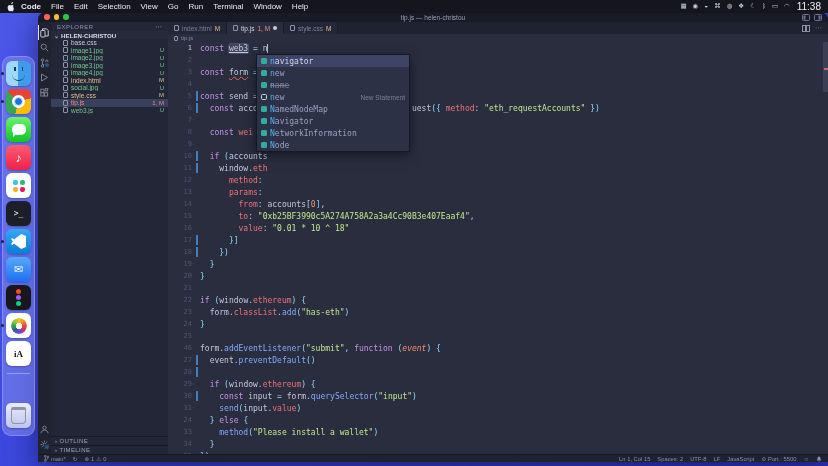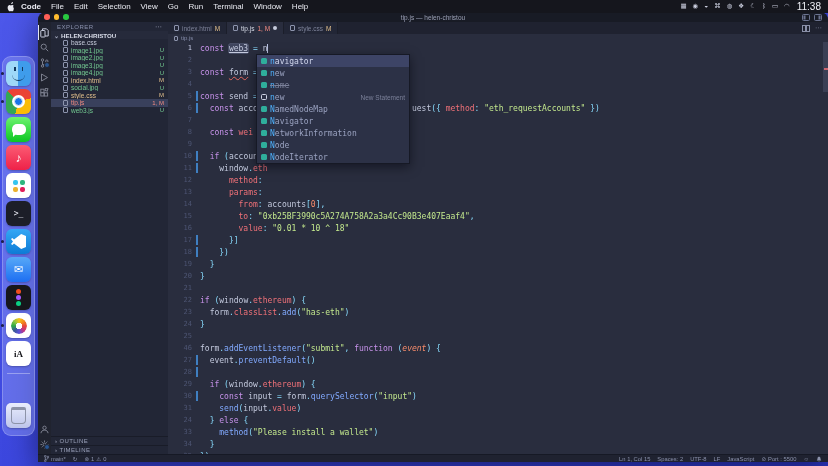--- a/index.html
+++ b/index.html
@@ -566,24 +566,20 @@
               <span class="sic sic-class"></span>
               <span class="slabel"><span class="match">N</span>avigator</span>
             </div>
             <div class="srow">
               <span class="sic sic-class"></span>
               <span class="slabel"><span class="match">N</span>etworkInformation</span>
             </div>
             <div class="srow">
               <span class="sic sic-class"></span>
               <span class="slabel"><span class="match">N</span>ode</span>
-            </div>
-            <div class="srow">
-              <span class="sic sic-class"></span>
-              <span class="slabel"><span class="match">N</span>odeIterator</span>
             </div>
           </div>
         <div id="scroll-slider"></div>
         <div id="ovr-mark"></div>
       </div>
     </div>
   </div>
 
   <div id="statusbar">
     <span class="sb-item">

